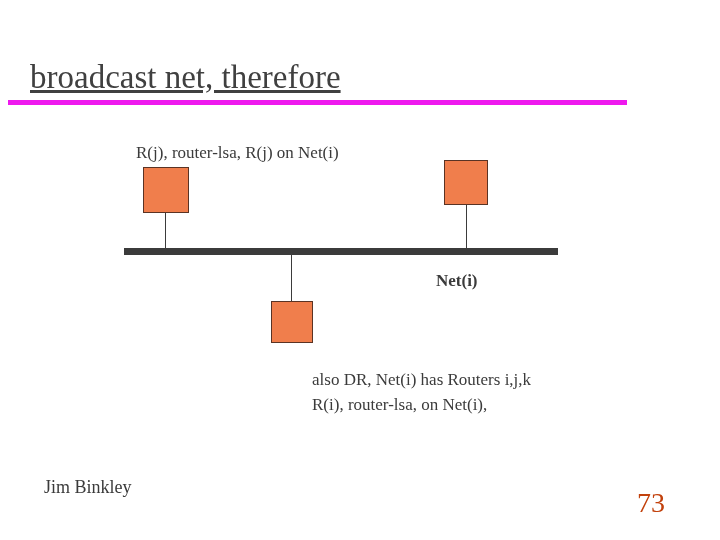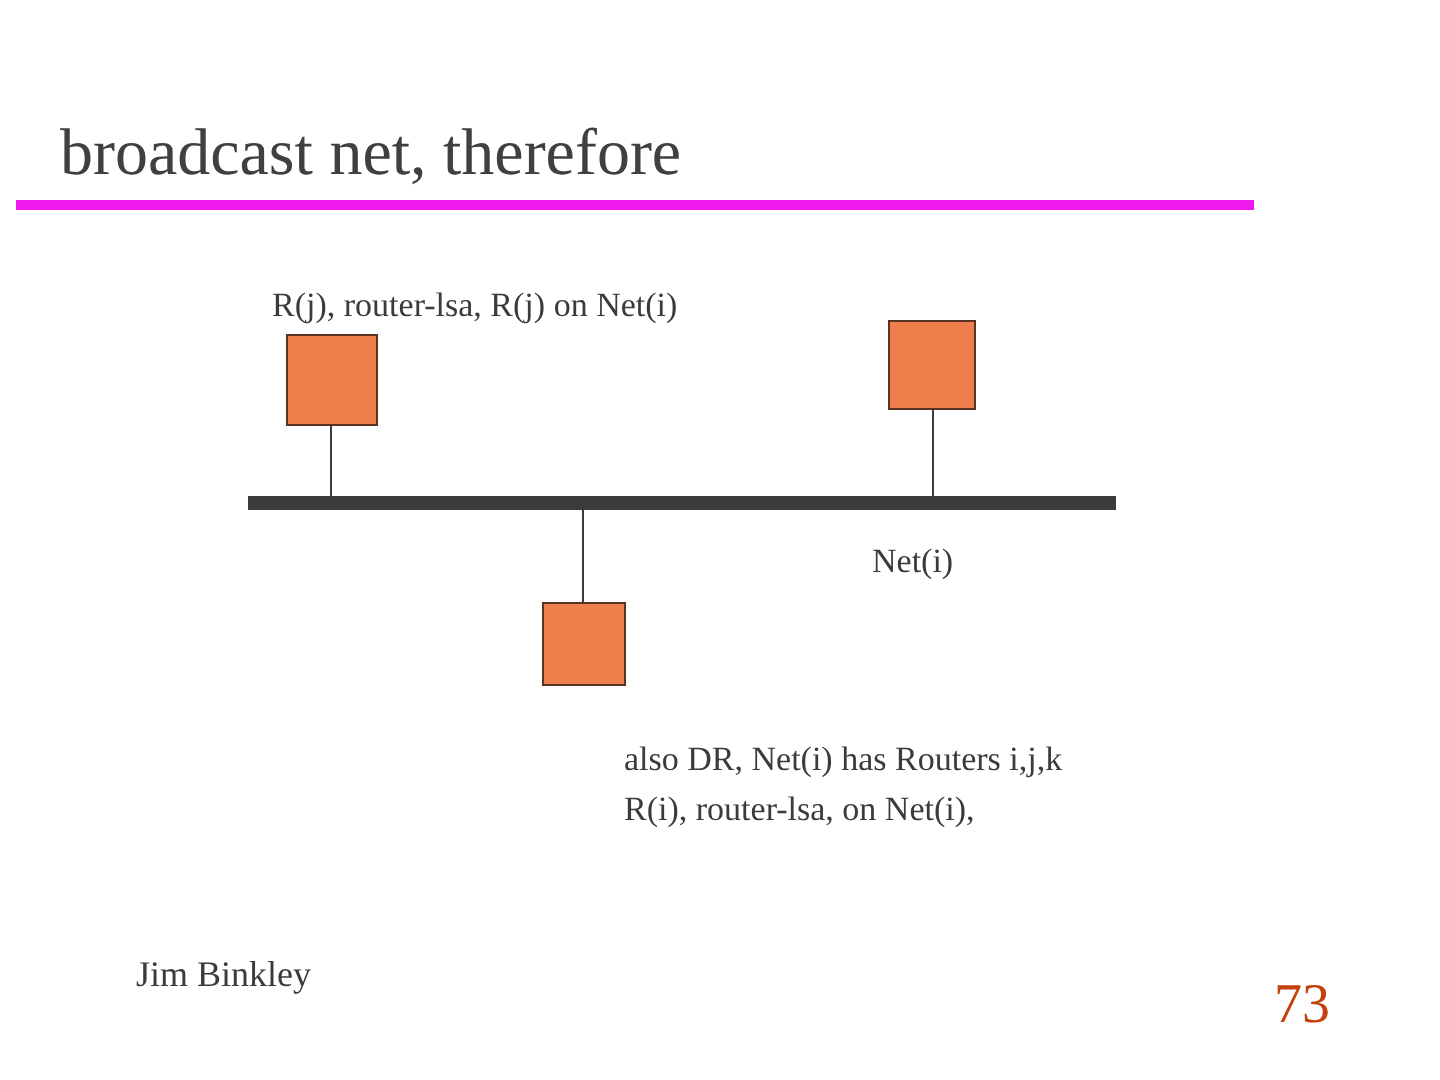--- a/index.html
+++ b/index.html
@@ -21,20 +21,21 @@
   #slide-title {
     position: absolute;
     left: 30px;
     top: 57px;
     width: 600px;
     font-size: 33px;
     line-height: 40px;
     color: #404040;
     white-space: nowrap;
     letter-spacing: 0px;
+    text-decoration: underline;
   }
 
   
   #title-rule {
     position: absolute;
     left: 8px;
     top: 100px;
     width: 619px;
     height: 5px;
     background: #ee19ee;
@@ -72,37 +73,37 @@
   
   .diagram-label {
     position: absolute;
     font-size: 17px;
     line-height: 22px;
     color: #3b3b3b;
     white-space: nowrap;
   }
   #label-rj { left: 136px; top: 127px; margin-top: 15px; }
   #label-rk { left: 506px; top: 138px; }
-  #label-neti { left: 436px; top: 270px; }
+  #label-neti { left: 436px; top: 270px; font-weight: bold; }
 
   #label-ri {
     position: absolute;
     left: 312px;
     top: 367px;
     font-size: 17px;
     line-height: 25px;
     color: #3b3b3b;
     white-space: nowrap;
   }
   #label-ri .line { display: block; }
 
   
   #footer-author {
     position: absolute;
-    left: 68px;
+    left: 44px;
     top: 477px;
     font-size: 18px;
     color: #3b3b3b;
     white-space: nowrap;
   }
   #footer-pagenum {
     position: absolute;
     left: 637px;
     top: 487px;
     font-size: 28px;

